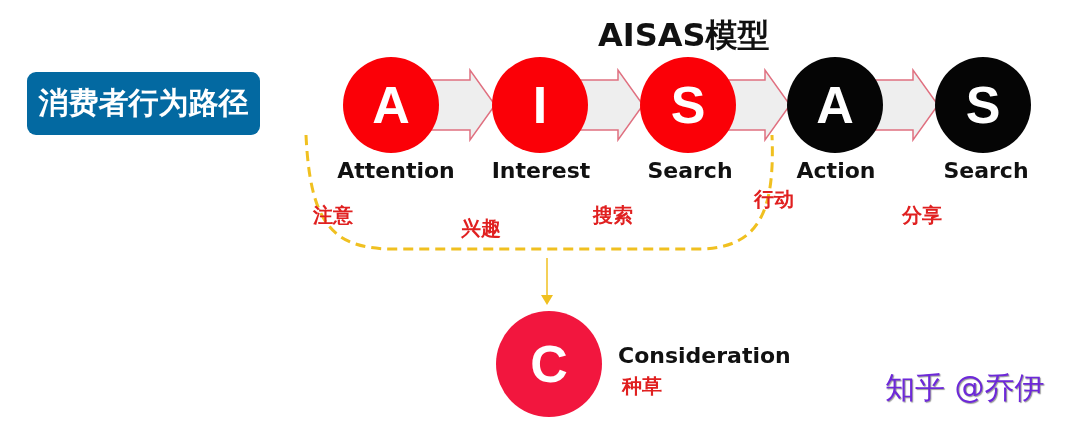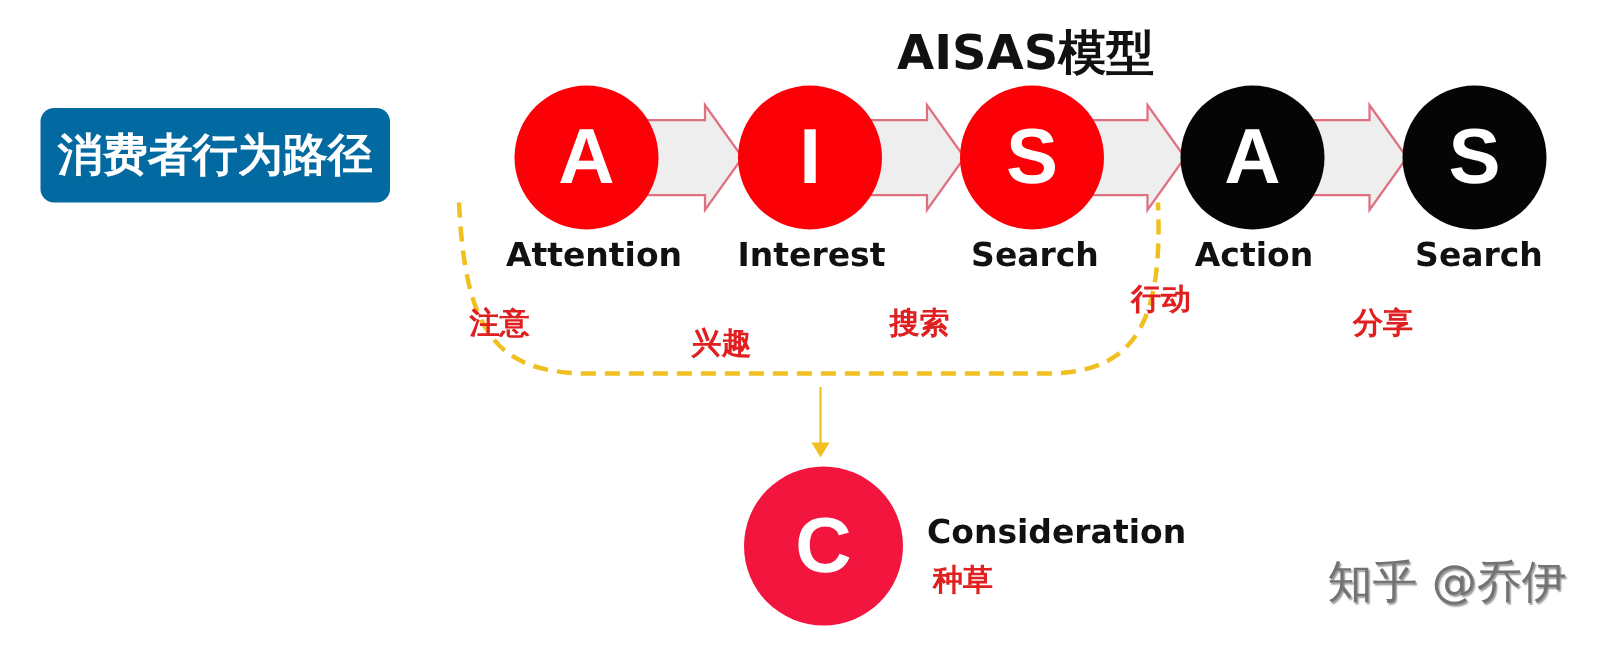--- a/index.html
+++ b/index.html
@@ -6,21 +6,21 @@
     body{width:1080px;height:433px;position:relative;overflow:hidden;font-family:"DejaVu Sans","Liberation Sans",sans-serif;}
     .badge{position:absolute;left:27px;top:72px;width:233px;height:63px;background:#0369a1;border-radius:9px;color:#fff;font-weight:bold;font-size:30px;display:flex;align-items:center;justify-content:center;letter-spacing:0px;}
     .title{position:absolute;left:598px;top:14px;font-size:32px;font-weight:bold;color:#111;}
     svg.lines{position:absolute;left:0;top:0;}
     .circle{position:absolute;width:96px;height:96px;border-radius:50%;display:flex;align-items:center;justify-content:center;color:#fff;font-weight:bold;font-size:52px;font-family:"Liberation Sans",sans-serif;}
     .red{background:#fb0007;}
     .black{background:#050505;}
     .crimson{background:#f2163e;}
     .en{position:absolute;font-size:22px;font-weight:bold;color:#111;text-align:center;width:160px;}
     .zh{position:absolute;font-size:20px;font-weight:bold;color:#e02020;text-align:left;width:160px;}
-    .wm{position:absolute;left:885px;top:368px;font-size:30px;color:#737373;text-shadow:1px 1px 1px #999;}
+    .wm{position:absolute;left:885px;top:368px;font-size:30px;color:#6d28d9;text-shadow:1px 1px 1px #999;}
   </style>
 </head>
 <body>
 
 <div class="badge">消费者行为路径</div>
 <div class="title">AISAS模型</div>
 
 <svg class="lines" width="1080" height="433">
 
   <g fill="#eeeeee" stroke="#e07080" stroke-width="1.5">

